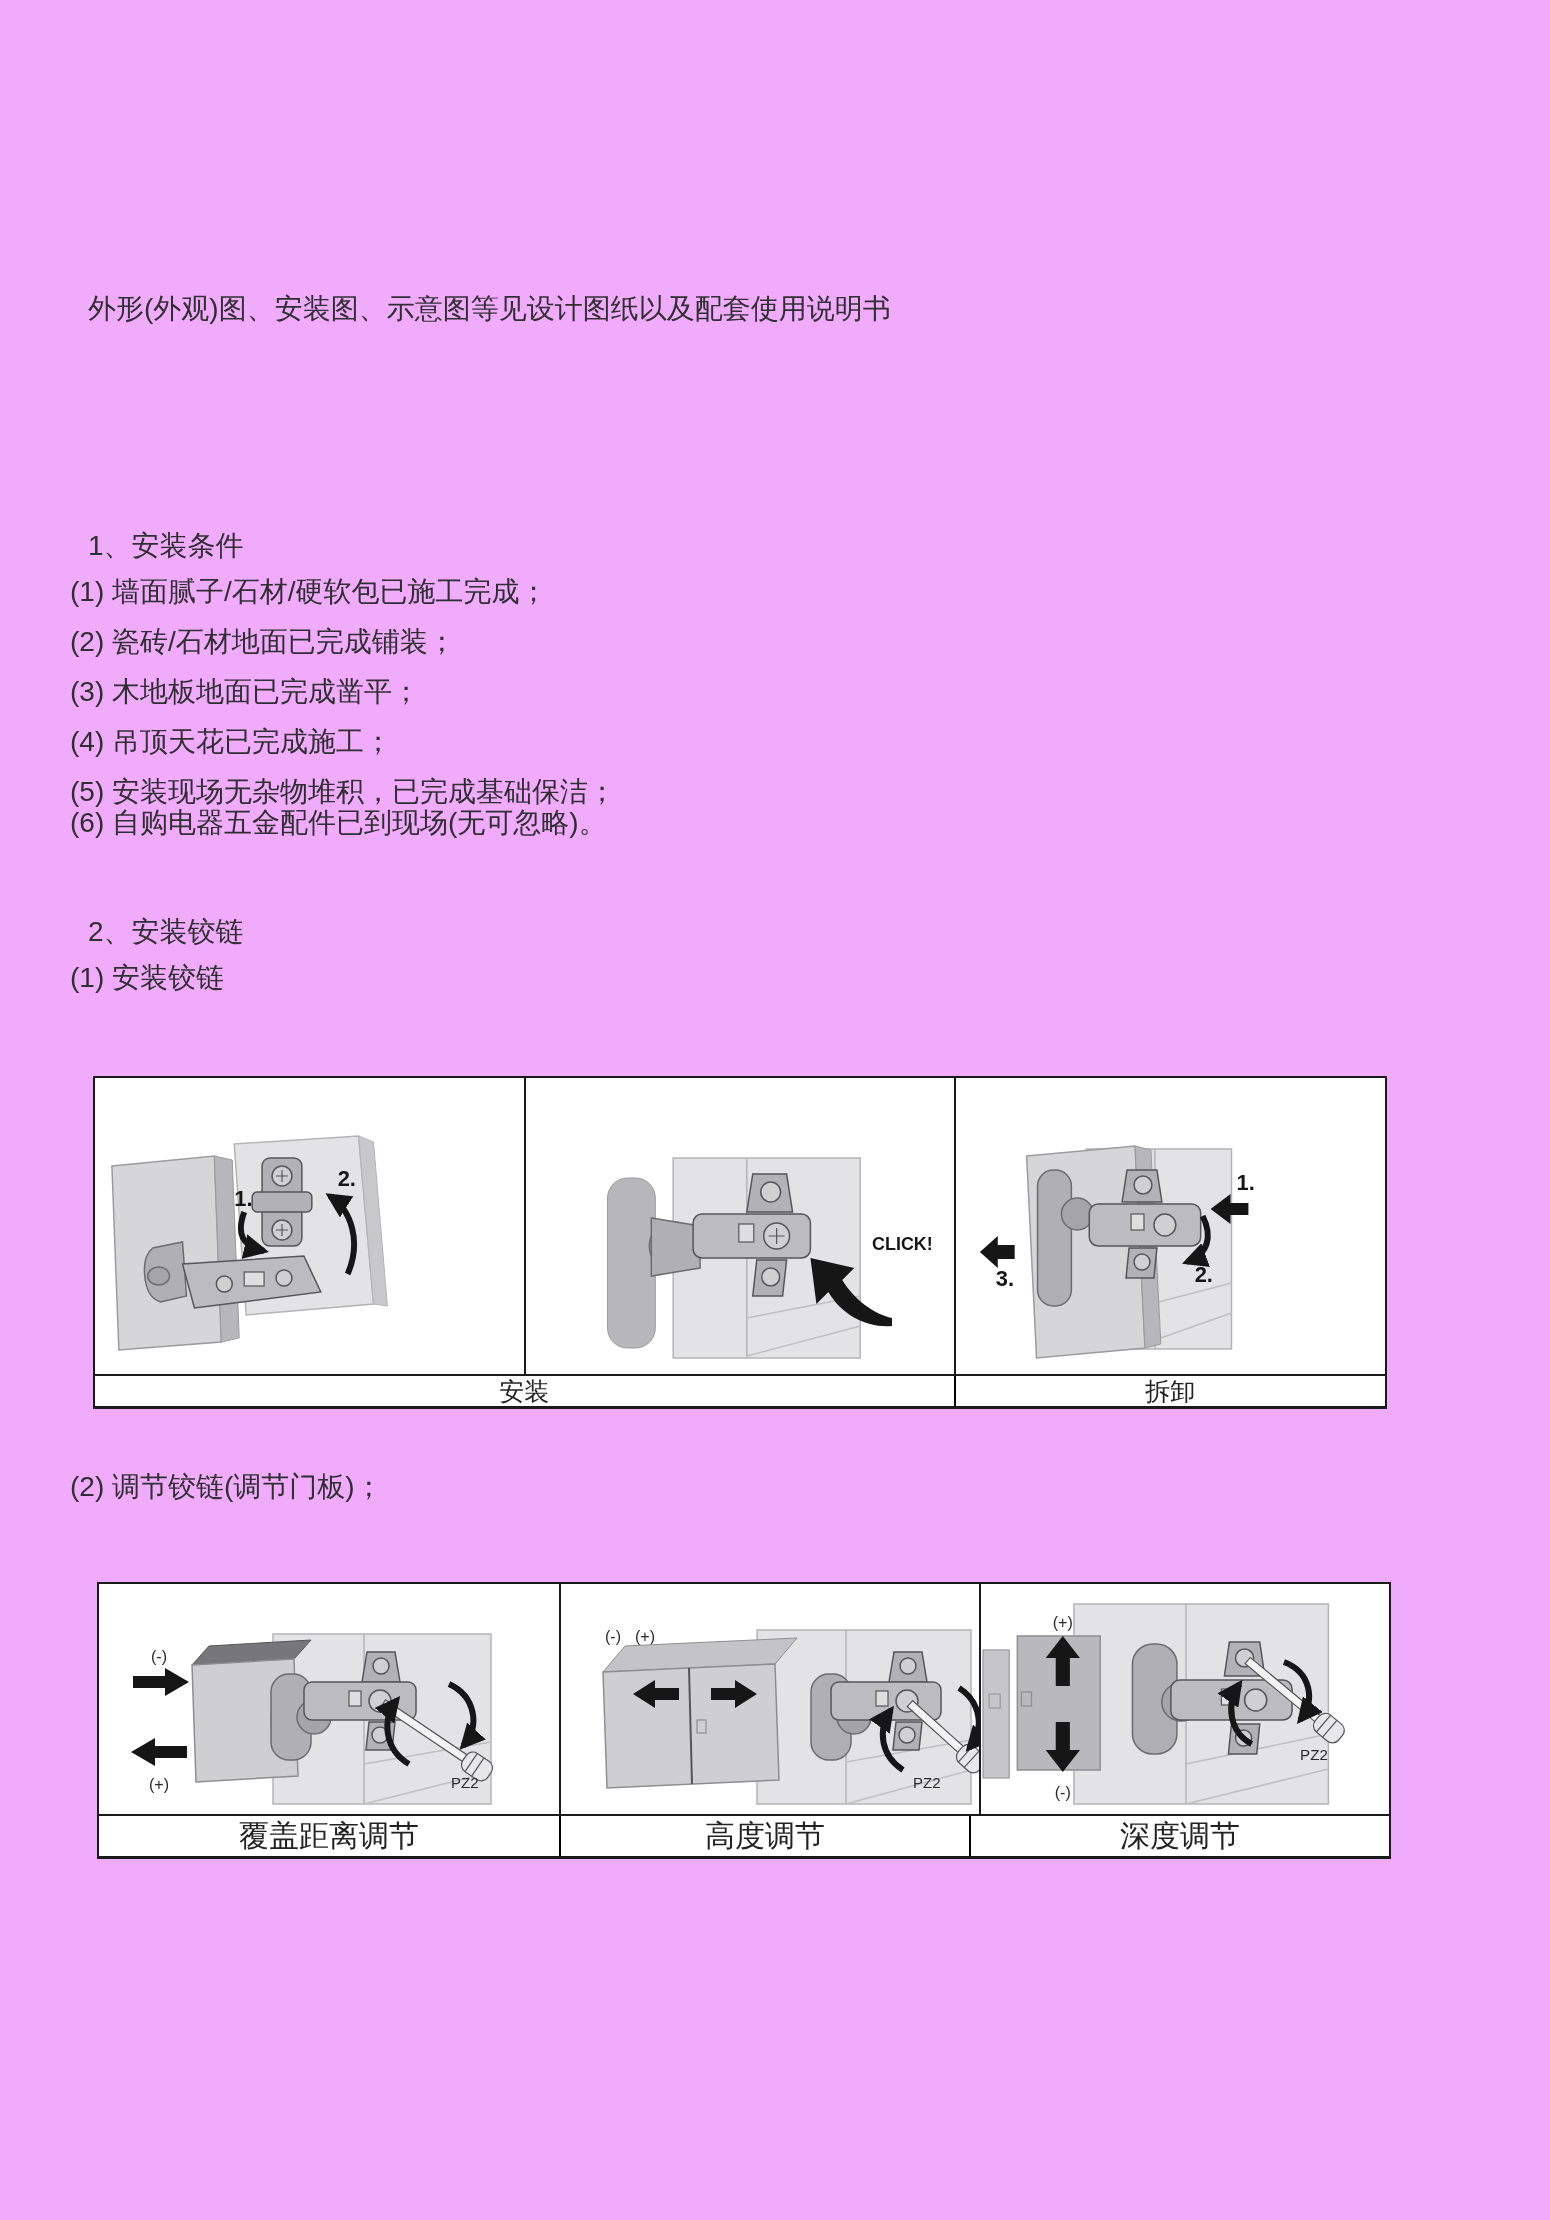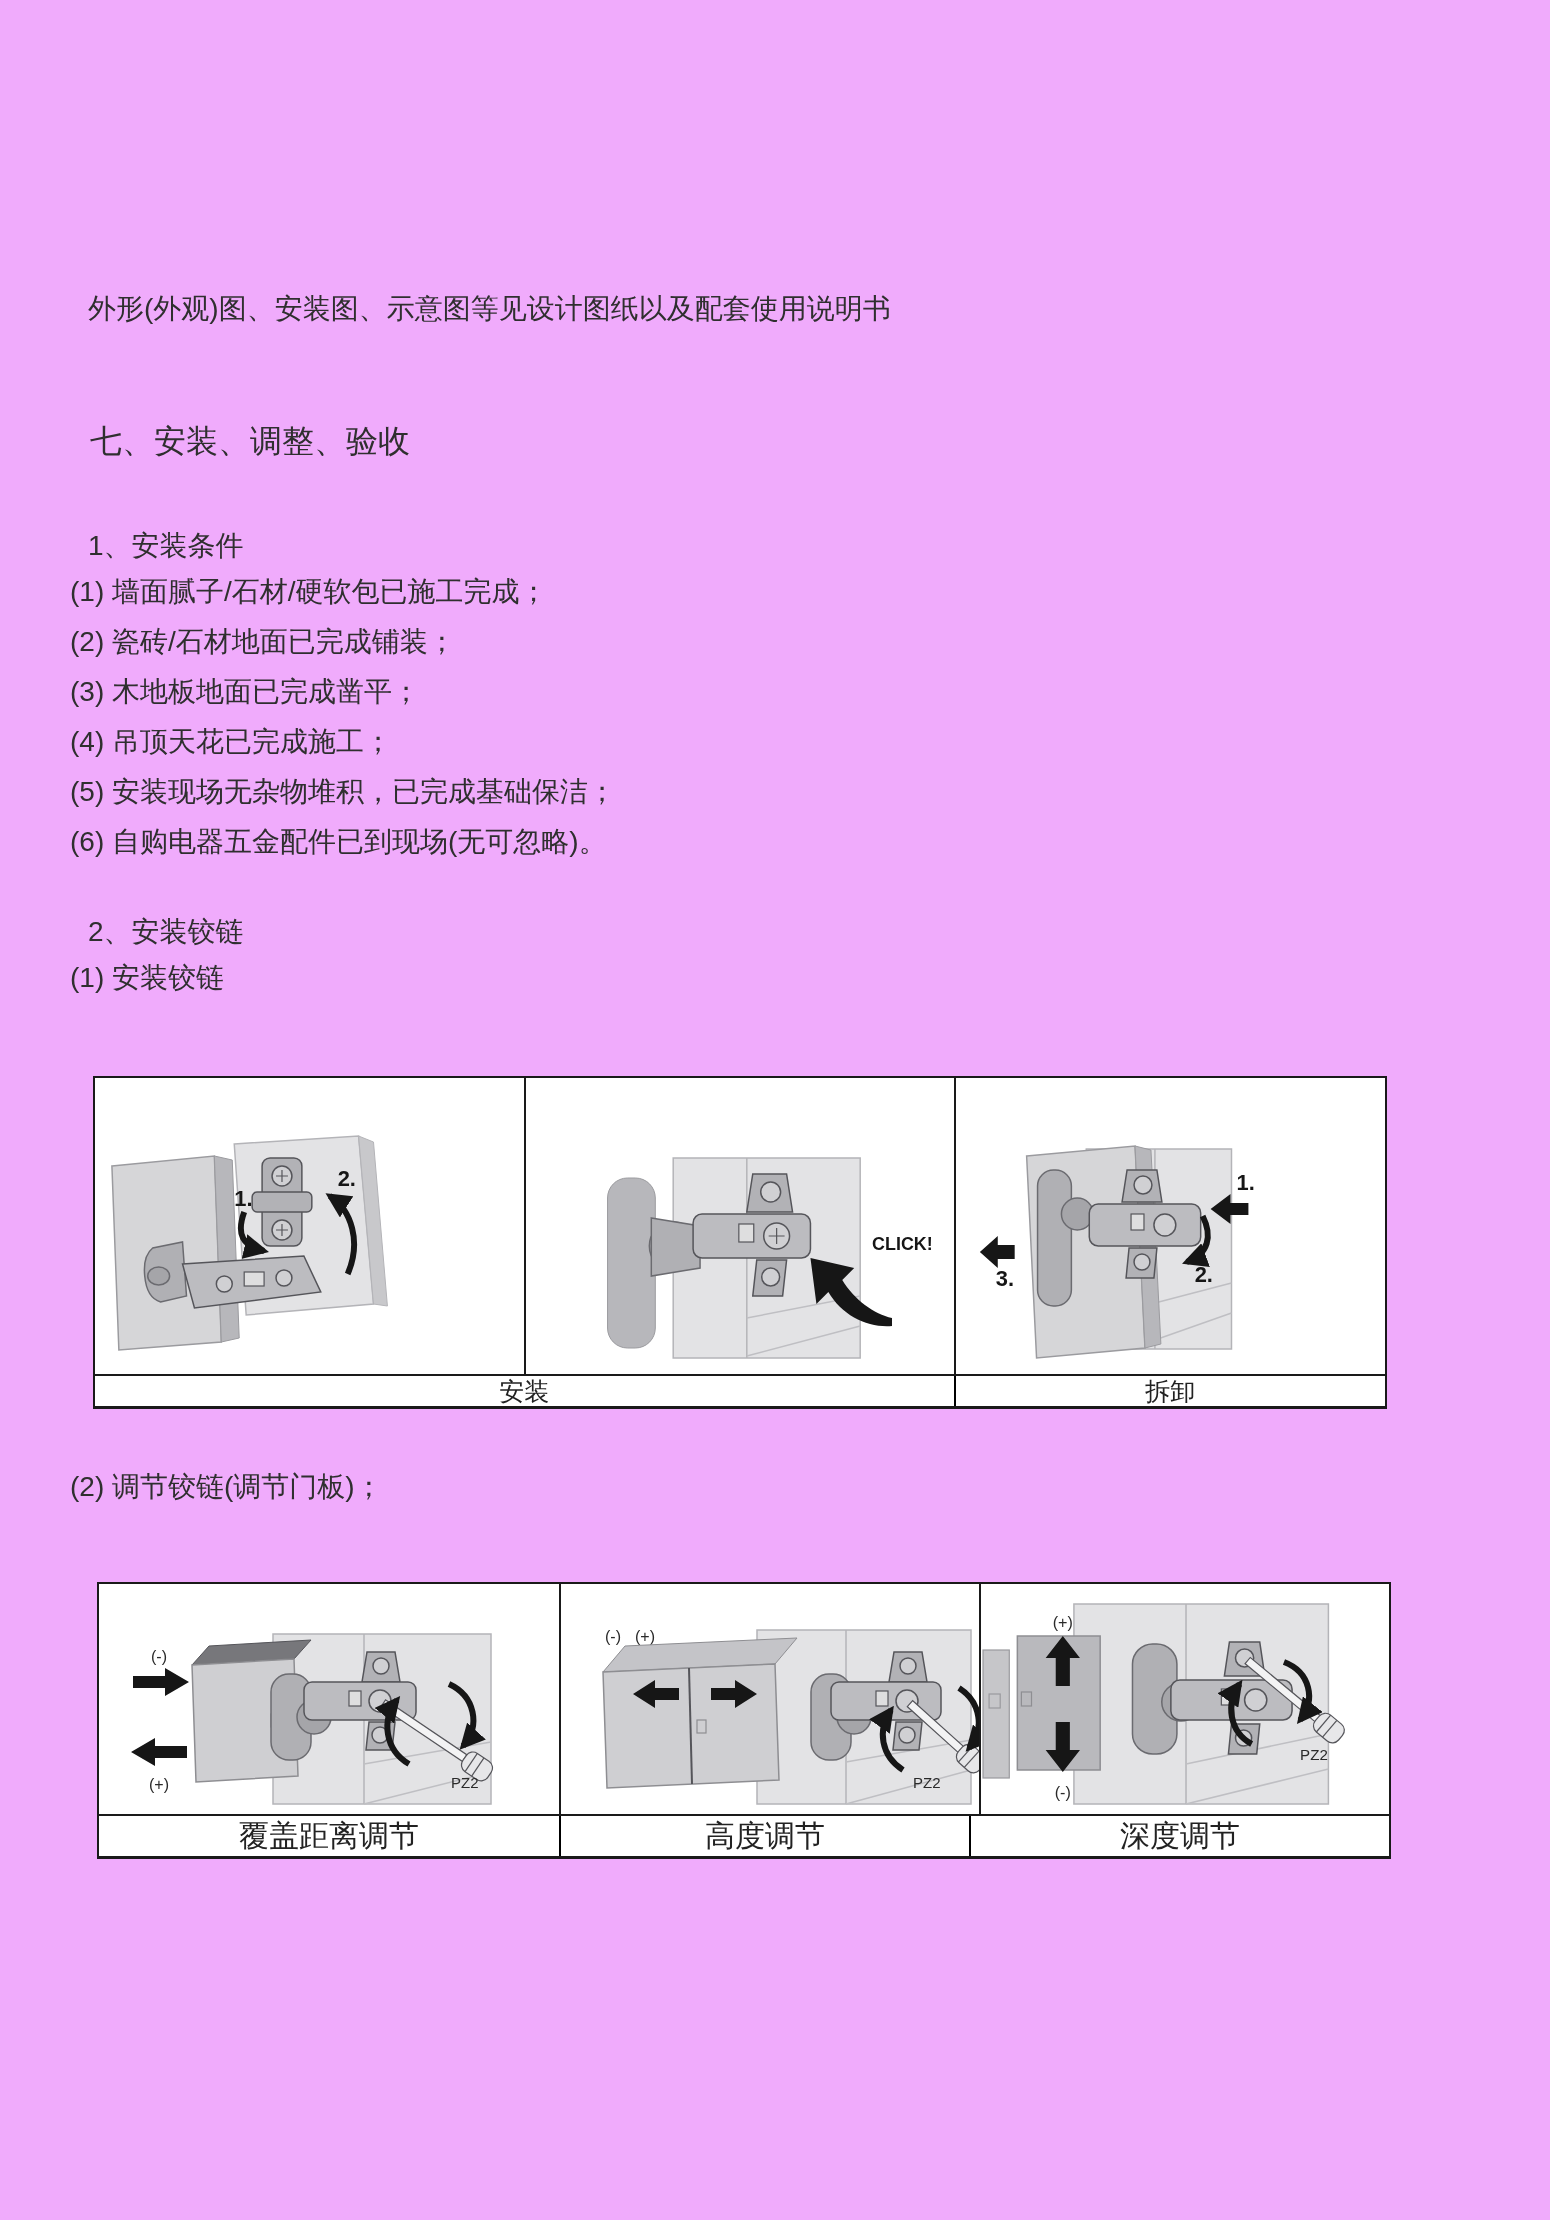--- a/index.html
+++ b/index.html
@@ -82,30 +82,29 @@
   <svg width="0" height="0" style="position:absolute" aria-hidden="true">
     <defs>
       <marker id="ah" viewBox="0 0 10 10" refX="8" refY="5" markerWidth="4.2" markerHeight="4.2" orient="auto">
         <path d="M0,0L10,5L0,10z" fill="#161616"></path>
       </marker>
     </defs>
   </svg>
 
   <div class="txt intro">外形(外观)图、安装图、示意图等见设计图纸以及配套使用说明书</div>
 
-  <div class="txt sec-heading">七、安装、调整、验收</div>
 
   <div class="txt sub-heading" style="top:527px;">1、安装条件</div>
 
   <div class="txt item" style="top:573px;">(1) 墙面腻子/石材/硬软包已施工完成；</div>
   <div class="txt item" style="top:623px;">(2) 瓷砖/石材地面已完成铺装；</div>
   <div class="txt item" style="top:673px;">(3) 木地板地面已完成凿平；</div>
   <div class="txt item" style="top:723px;">(4) 吊顶天花已完成施工；</div>
   <div class="txt item" style="top:773px;">(5) 安装现场无杂物堆积，已完成基础保洁；</div>
-  <div class="txt item" style="top:823px;">(6) 自购电器五金配件已到现场(无可忽略)。</div>
+  <div class="txt item" style="top:804px;">(6) 自购电器五金配件已到现场(无可忽略)。</div>
 
   <div class="txt sub-heading" style="top:913px;">2、安装铰链</div>
   <div class="txt item" style="top:959px;">(1) 安装铰链</div>
 
   <div class="fig" style="top:1076px;">
     <div class="fig-row" style="height:296px;">
 
       <div class="fig-cell" style="flex:1 1 0;">
         <svg viewBox="0 0 431 296" preserveAspectRatio="none" role="img">
 

